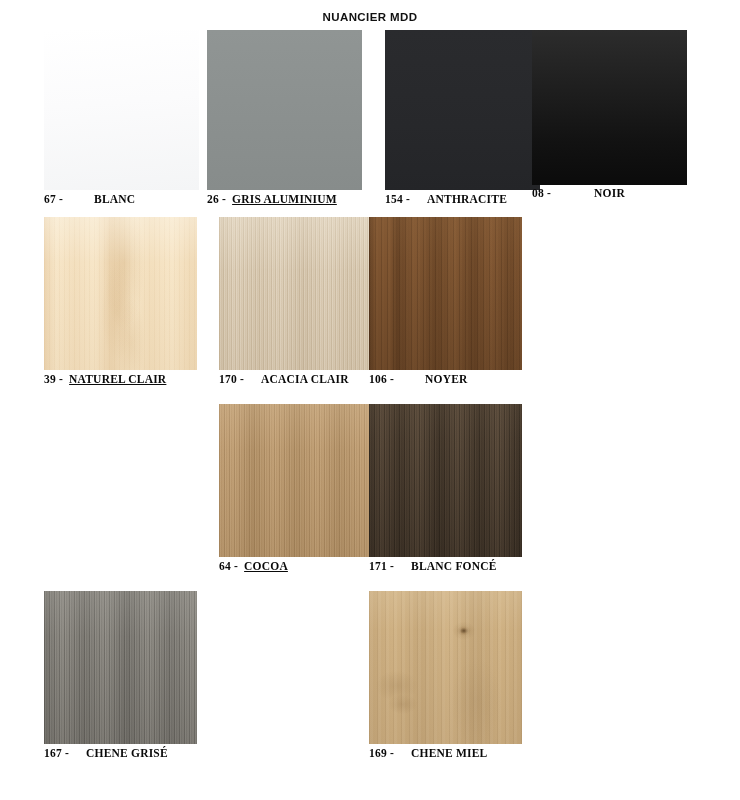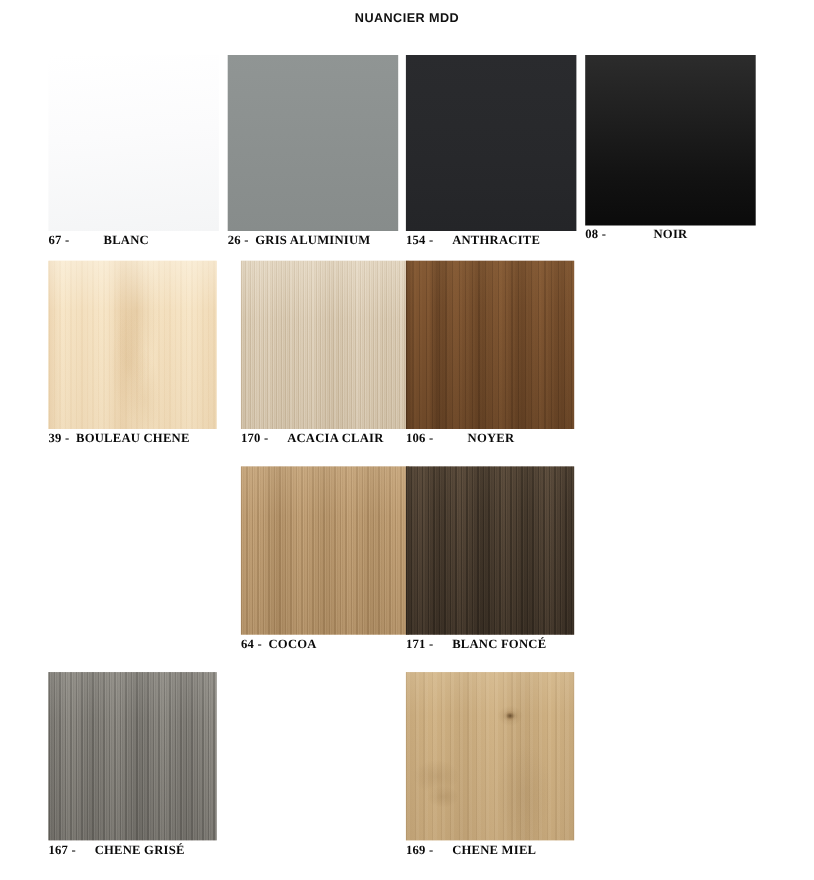--- a/index.html
+++ b/index.html
@@ -36,21 +36,20 @@
     letter-spacing: 0.4px;
     color: #111111;
   }
 
   
   .rows {
     position: absolute;
     top: 30px;
     left: 36px;
     width: 680px;
-    margin-top: 20px;
   }
   .row {
     position: relative;
     width: 680px;
   }
   .row-1 { height: 187px; }
   .row-2, .row-3, .row-4 { height: 187px; }
 
   .cell {
     position: absolute;
@@ -71,29 +70,29 @@
     font-weight: bold;
     font-size: 11.5px;
     color: #0a0a0a;
     letter-spacing: 0.2px;
   }
   .label .num { }
   .label .dash { }
   .label .nm { }
 
   
-  .gap-s .nm { margin-left: 3px; }
+  .gap-s .nm { margin-left: 3px; text-decoration: underline; }
   .gap-m .nm { margin-left: 14px; }
   .gap-l .nm { margin-left: 28px; }
   .gap-xl .nm { margin-left: 40px; }
 
   
   .r1c1 { left: 8px;   }
   .r1c2 { left: 171px; }
-  .r1c3 { left: 333px; }
+  .r1c3 { left: 349px; }
   .r1c4 { left: 496px; }
   .row-1 .swatch { width: 155px; height: 160px; }
   .row-1 .label  { top: 163px; }
   .row-1 .r1c4-swatch { height: 155px; }
   .row-1 .label-high { top: 157px; }
 
   
   .r3c1 { left: 8px;   }
   .r3c2 { left: 183px; }
   .r3c3 { left: 333px; text-decoration: underline; }
@@ -465,21 +464,21 @@
       <div class="cell r3c1">
         <div class="swatch wood sw-bouleau">
           <div class="grain-band"></div>
           <div class="grain-figure"></div>
           <div class="grain-fine"></div>
           <div class="grain-mottle"></div>
         </div>
         <div class="label gap-s">
           <span class="num">39</span>
           <span class="dash">-</span>
-          <span class="nm">BOULEAU CHENE</span>
+          <span class="nm">NATUREL CLAIR</span>
         </div>
       </div>
 
       <div class="cell r3c2">
         <div class="swatch wood sw-acacia">
           <div class="grain-band"></div>
           <div class="grain-fine"></div>
           <div class="grain-mottle"></div>
         </div>
         <div class="label gap-m">

